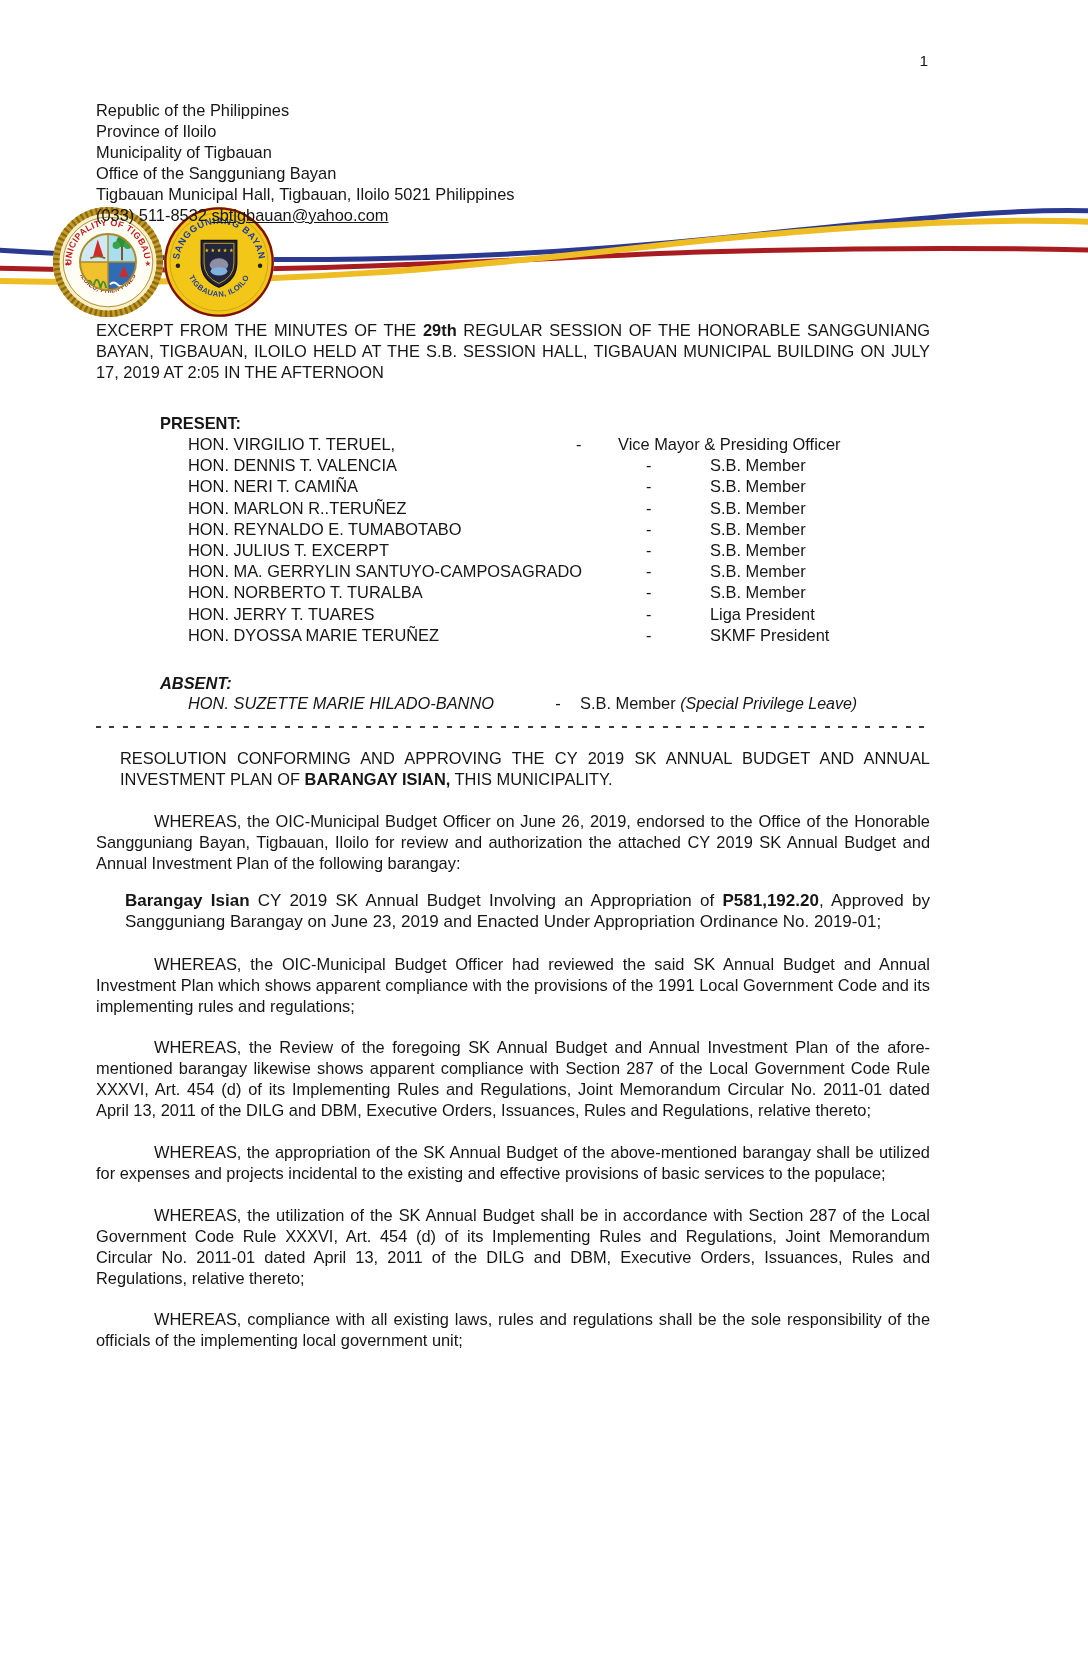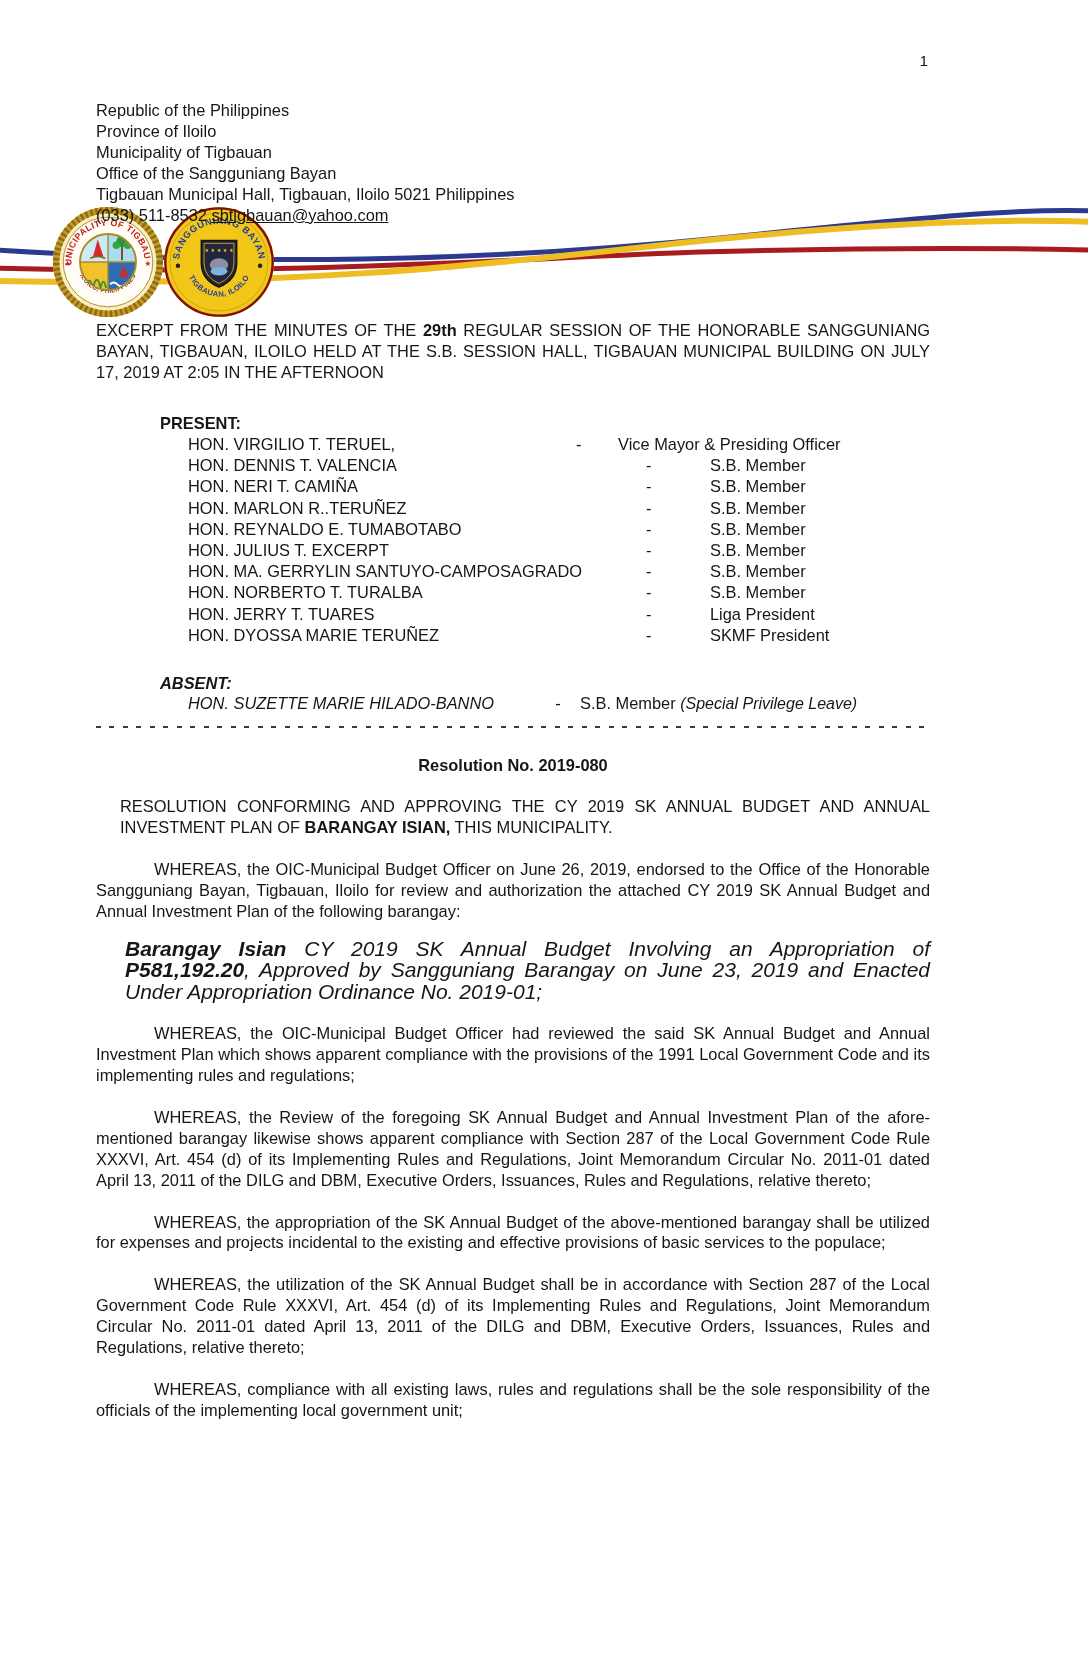--- a/index.html
+++ b/index.html
@@ -32,21 +32,21 @@
   .att-row.absent-row .att-sep{flex:0 0 44px;text-align:center;padding-left:0;}
   .att-row.absent-row .att-pos{padding-left:0;}
   .present-block{margin-top:30px;}
   .absent-block{margin-top:22px;}
   .note{font-style:italic;font-size:16px;}
   .dashed-sep{margin-top:13px;height:2px;
     background:repeating-linear-gradient(90deg,#3a3a3a 0 5px,transparent 5px 13.5px);}
   .resolution-number{margin-top:27px;text-align:center;font-weight:bold;line-height:21px;}
   .res-title{margin-top:20px;text-align:justify;line-height:20.9px;margin-left:24px;}
   .whereas{margin-top:21px;text-align:justify;line-height:20.9px;text-indent:58px;}
-  .barangay-detail{margin:16px 0 0 29px;font-style:italic;font-size:21px;
+  .barangay-detail{margin:16px 0 0 29px;font-size:17px;
     line-height:21.5px;text-align:justify;}
 </style>
 </head>
 <body>
 
 <div class="page-number">1</div>
 
 <div class="decor">
   <svg class="ribbons" width="1088" height="120" viewBox="0 0 1088 120">
     <path d="M -5,82 C 300,90 520,72 700,66 C 880,61 1000,62 1093,64" fill="none" stroke="#a61c20" stroke-width="5"></path>
@@ -191,21 +191,20 @@
     <p class="section-label italic">ABSENT:</p>
     <div class="att-row absent-row">
       <span class="att-name">HON. SUZETTE MARIE HILADO-BANNO</span>
       <span class="att-sep">-</span>
       <span class="att-pos"><span>S.B. Member</span> <span class="note">(Special Privilege Leave)</span></span>
     </div>
   </div>
 
   <div class="dashed-sep"></div>
 
-  <p class="resolution-number">Resolution No. 2019-080</p>
 
   <p class="res-title"><span>RESOLUTION CONFORMING AND APPROVING THE CY 2019 SK ANNUAL BUDGET AND ANNUAL INVESTMENT PLAN OF </span><span style="font-weight: bold;">BARANGAY ISIAN,</span><span> THIS MUNICIPALITY.</span></p>
 
   <p class="whereas">WHEREAS, the OIC-Municipal Budget Officer on June 26, 2019, endorsed to the Office of the Honorable Sangguniang Bayan, Tigbauan, Iloilo for review and authorization the attached CY 2019 SK Annual Budget and Annual Investment Plan of the following barangay:</p>
 
   <p class="barangay-detail"><span style="font-weight: bold;">Barangay Isian</span><span> CY 2019 SK Annual Budget Involving an Appropriation of </span><span style="font-weight: bold;">P581,192.20</span><span>, Approved by Sangguniang Barangay on June 23, 2019 and Enacted Under Appropriation Ordinance No. 2019-01;</span></p>
 
   <p class="whereas">WHEREAS, the OIC-Municipal Budget Officer had reviewed the said SK Annual Budget and Annual Investment Plan which shows apparent compliance with the provisions of the 1991 Local Government Code and its implementing rules and regulations;</p>
 
   <p class="whereas">WHEREAS, the Review of the foregoing SK Annual Budget and Annual Investment Plan of the afore-mentioned barangay likewise shows  apparent compliance with Section 287 of the Local Government Code Rule XXXVI, Art. 454 (d) of its Implementing Rules and Regulations, Joint Memorandum Circular No. 2011-01 dated April 13, 2011 of the DILG and DBM, Executive Orders, Issuances, Rules and Regulations, relative thereto;</p>

